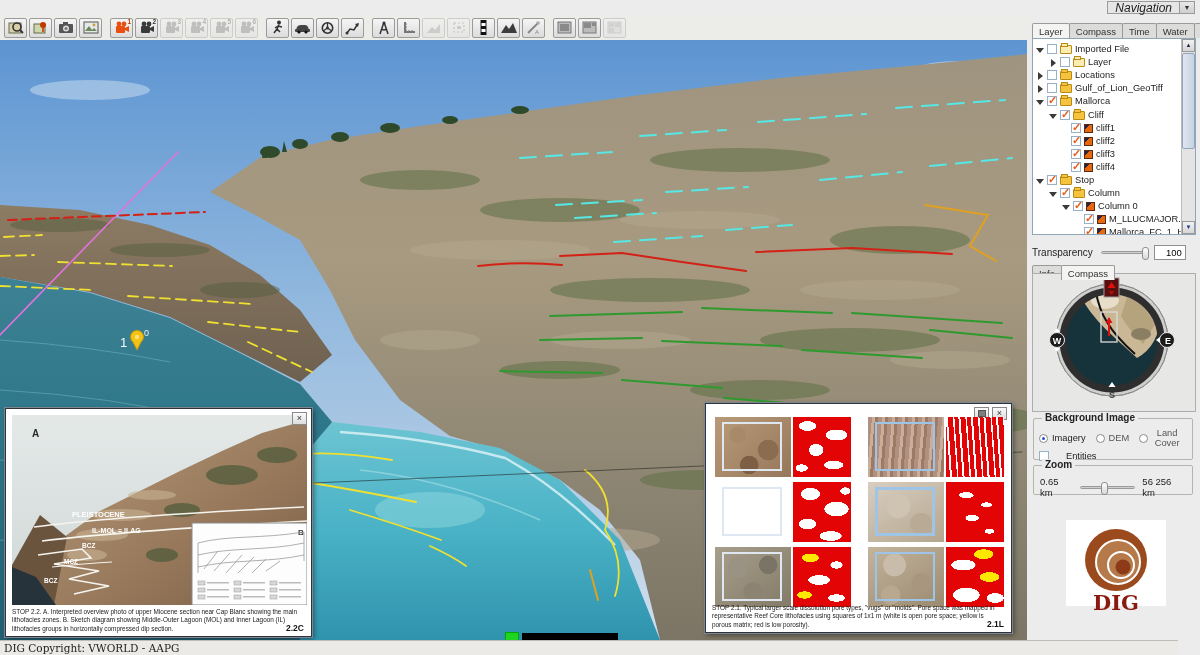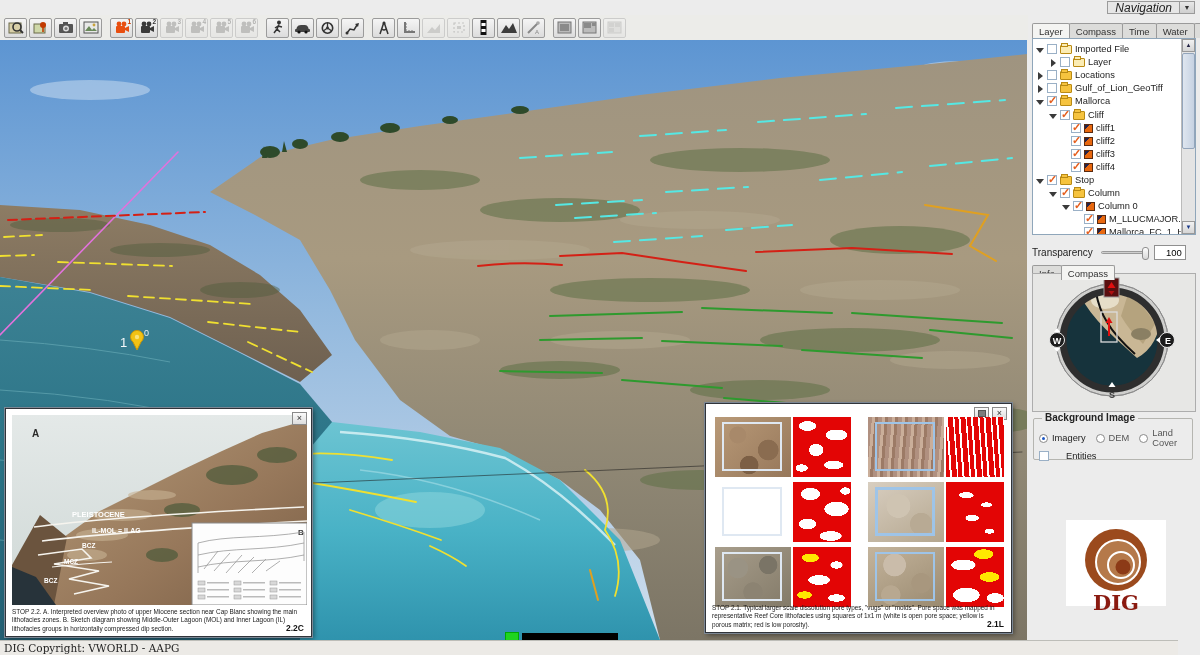--- a/index.html
+++ b/index.html
@@ -93,21 +93,21 @@
   .valbox{width:32px;height:15px;border:1px solid #8f8f8f;background:#fff;font-size:9.5px;
           text-align:right;padding:1px 3px;margin-left:5px;}
 
   .compassbox{position:absolute;left:4px;top:258px;width:164px;height:139px;background:#e7e7e5;border:1px solid #adadad;}
 
   .groupbox{position:absolute;left:5px;border:1px solid #b5b5b0;border-radius:2px;background:#ececec;}
   .gb-legend{position:absolute;top:-7px;left:8px;background:#ececec;padding:0 3px;font-size:10px;font-weight:bold;}
   .radio-row{display:flex;align-items:center;gap:4px;font-size:9.3px;padding:9px 4px 0 5px;}
   .radio{width:9px;height:9px;border-radius:50%;border:1px solid #8a8a8a;background:#fff;position:relative;flex:none;}
   .radio.sel::after{content:"";position:absolute;left:2px;top:2px;width:3px;height:3px;border-radius:50%;background:#1f58c4;}
-  .rlabel{margin-right:6px;color:#555;}
+  .rlabel{margin-right:6px;color:#555;text-align:center;}
   .rlabel.sel{color:#222;}
   .entities-row{display:flex;align-items:center;gap:17px;font-size:9.3px;padding:3px 0 0 5px;}
   .cb2{width:10px;height:10px;border:1px solid #9ab0c6;background:#fff;}
   .zoom-row{display:flex;align-items:center;font-size:9.5px;padding:10px 6px 0 6px;}
 
   .logo-card{position:absolute;left:38px;top:505px;width:100px;height:86px;background:#fff;}
   .site-note{position:absolute;left:0;width:100%;top:626px;text-align:center;font-size:9px;color:#333;}
 </style>
 </head>
 <body>
@@ -829,20 +829,30 @@
         <span class="rlabel">DEM</span>
         <span class="radio"></span>
         <span class="rlabel">Land Cover</span>
       </div>
       <div class="entities-row">
         <span class="cb2"></span>
         <span>Entities</span>
       </div>
     </div>
 
+    <div class="groupbox" style="top:450px;width:160px;height:30px;">
+      <span class="gb-legend">Zoom</span>
+      <div class="zoom-row">
+        <span>0.65 km</span>
+        <div class="slider-groove" style="width:56px;margin:0 7px;">
+          <div class="slider-thumb" style="left:20px;"></div>
+        </div>
+        <span>56 256 km</span>
+      </div>
+    </div>
 
     <div class="logo-card">
       <svg width="100" height="98">
         <circle cx="50" cy="40" r="31" fill="#9b4a1d"></circle>
         <circle cx="52" cy="42" r="22" fill="#b5794a" stroke="#ffffff" stroke-width="2"></circle>
         <circle cx="55" cy="45" r="13" fill="#b5794a" stroke="#ffffff" stroke-width="2"></circle>
         <circle cx="57" cy="47" r="7.5" fill="#8c3a17"></circle>
         <text x="50" y="90" text-anchor="middle" font-family="DejaVu Serif,serif" font-size="21" font-weight="bold" fill="#8a1a10">DIG</text>
       </svg>
     </div>

